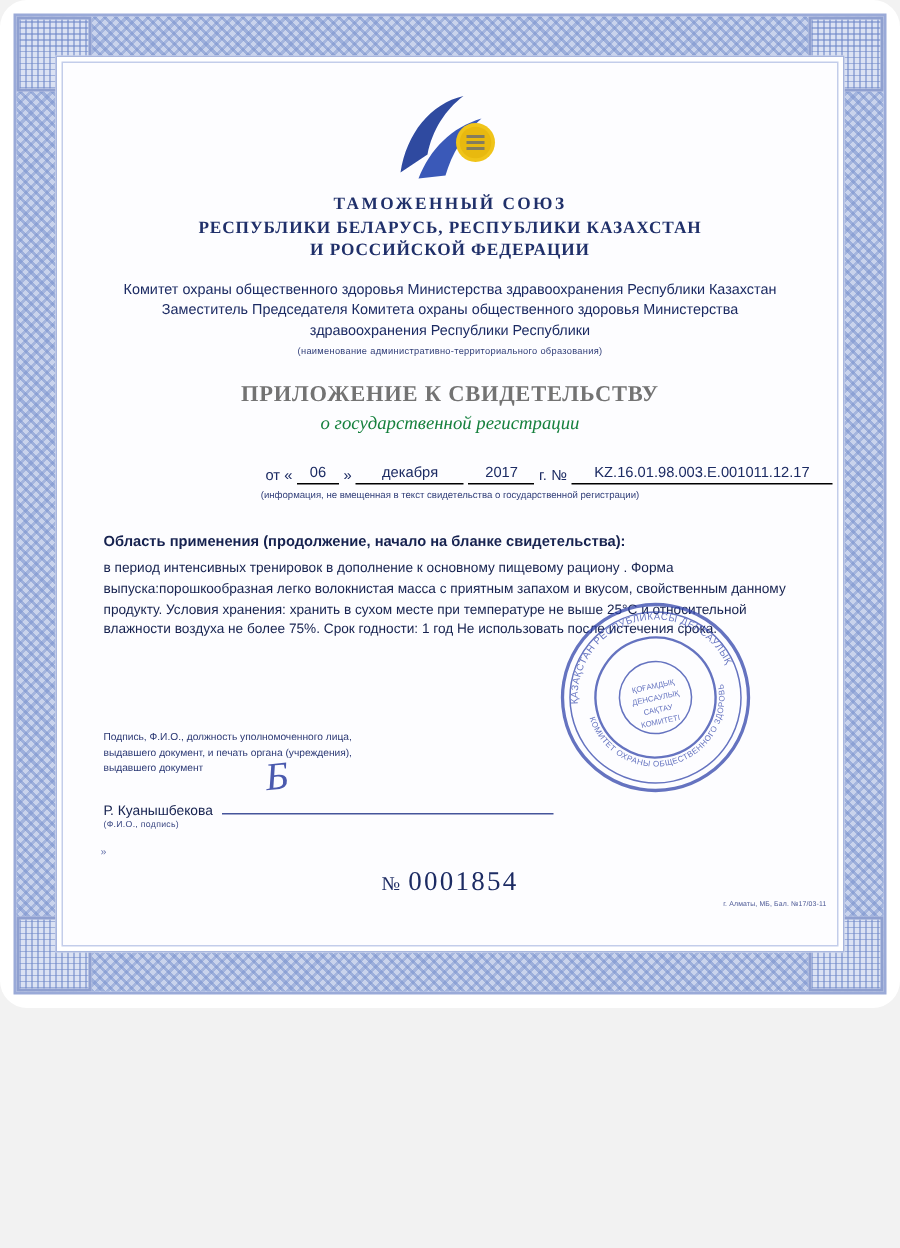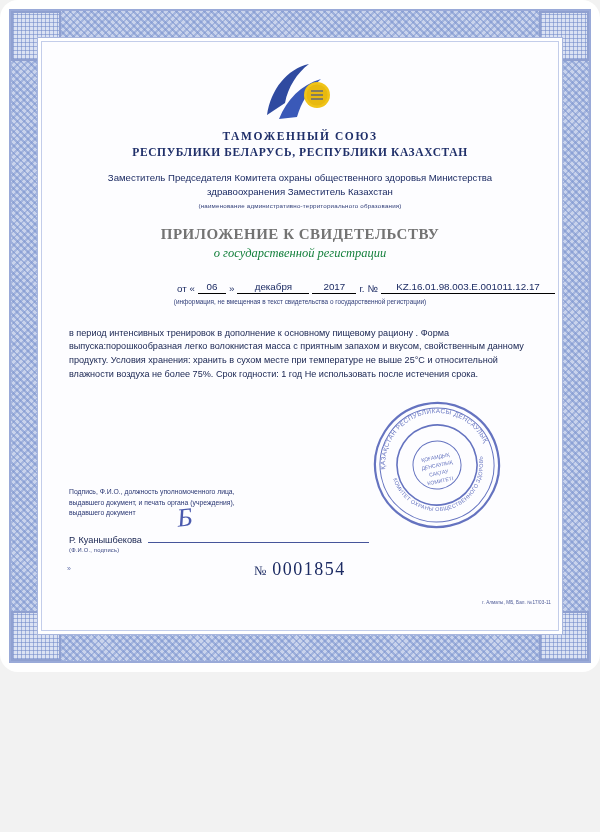--- a/index.html
+++ b/index.html
@@ -209,21 +209,21 @@
     bottom: 96px;
     width: 132px;
     height: 132px;
     opacity: .72;
   }
 
   
   .blank-no {
     position: absolute;
     left: 0; right: 0;
-    bottom: 47px;
+    bottom: 29px;
     text-align: center;
     font-family: "Liberation Serif", serif;
     font-size: 18px;
     letter-spacing: 1.5px;
     color: #1c2b63;
   }
   .blank-no .nosign { font-size: 13px; margin-right: 4px; }
 
   .printer-mark {
     position: absolute;
@@ -261,44 +261,47 @@
         <path d="M18 60 C26 40 40 26 60 20 C48 30 40 44 36 58 Z" fill="#3a59b8"></path>
         <circle cx="56" cy="36" r="13" fill="#f0c419"></circle>
         <circle cx="56" cy="36" r="10.5" fill="#e8b90f"></circle>
         <path d="M50 31 h12 v2 h-12 z M50 35 h12 v2 h-12 z M50 39 h12 v2 h-12 z" fill="#2f4aa0" opacity=".55"></path>
       </svg>
     </div>
 
     <div class="tu-title">
       <div class="l1">ТАМОЖЕННЫЙ СОЮЗ</div>
       <div>РЕСПУБЛИКИ БЕЛАРУСЬ, РЕСПУБЛИКИ КАЗАХСТАН</div>
+      <div>И РОССИЙСКОЙ ФЕДЕРАЦИИ</div>
     </div>
 
     <div class="authority">
+      <div>Комитет охраны общественного здоровья Министерства здравоохранения Республики Казахстан</div>
       <div>Заместитель Председателя Комитета охраны общественного здоровья Министерства</div>
-      <div>здравоохранения Заместитель Казахстан</div>
+      <div>здравоохранения Республики Республики</div>
     </div>
     <div class="caption-small">(наименование административно-территориального образования)</div>
 
     <div class="doc-title">ПРИЛОЖЕНИЕ К СВИДЕТЕЛЬСТВУ</div>
     <div class="doc-subtitle">о государственной регистрации</div>
 
     <div class="regline">
       <span>от «</span>
       <span class="u u-day">06</span>
       <span>»</span>
       <span class="u u-month">декабря</span>
       <span class="u u-year">2017</span>
       <span>г.</span>
       <span>№</span>
       <span class="u u-num">KZ.16.01.98.003.Е.001011.12.17</span>
     </div>
     <div class="note-small">(информация, не вмещенная в текст свидетельства о государственной регистрации)</div>
 
     <div class="body-block">
+      <div class="body-heading">Область применения (продолжение, начало на бланке свидетельства):</div>
       <div class="body-text">в период интенсивных тренировок в дополнение к основному пищевому рациону . Форма выпуска:порошкообразная легко волокнистая масса с приятным запахом и вкусом, свойственным данному продукту. Условия хранения: хранить в сухом месте при температуре не выше 25°С и относительной влажности воздуха не более 75%. Срок годности: 1 год Не использовать после истечения срока.</div>
     </div>
 
     <div class="tick">»</div>
 
     <div class="sig-block">
       <div class="sig-caption">
         <div>Подпись, Ф.И.О.,  должность уполномоченного лица,</div>
         <div>выдавшего документ, и печать органа (учреждения),</div>
         <div>выдавшего документ</div>

